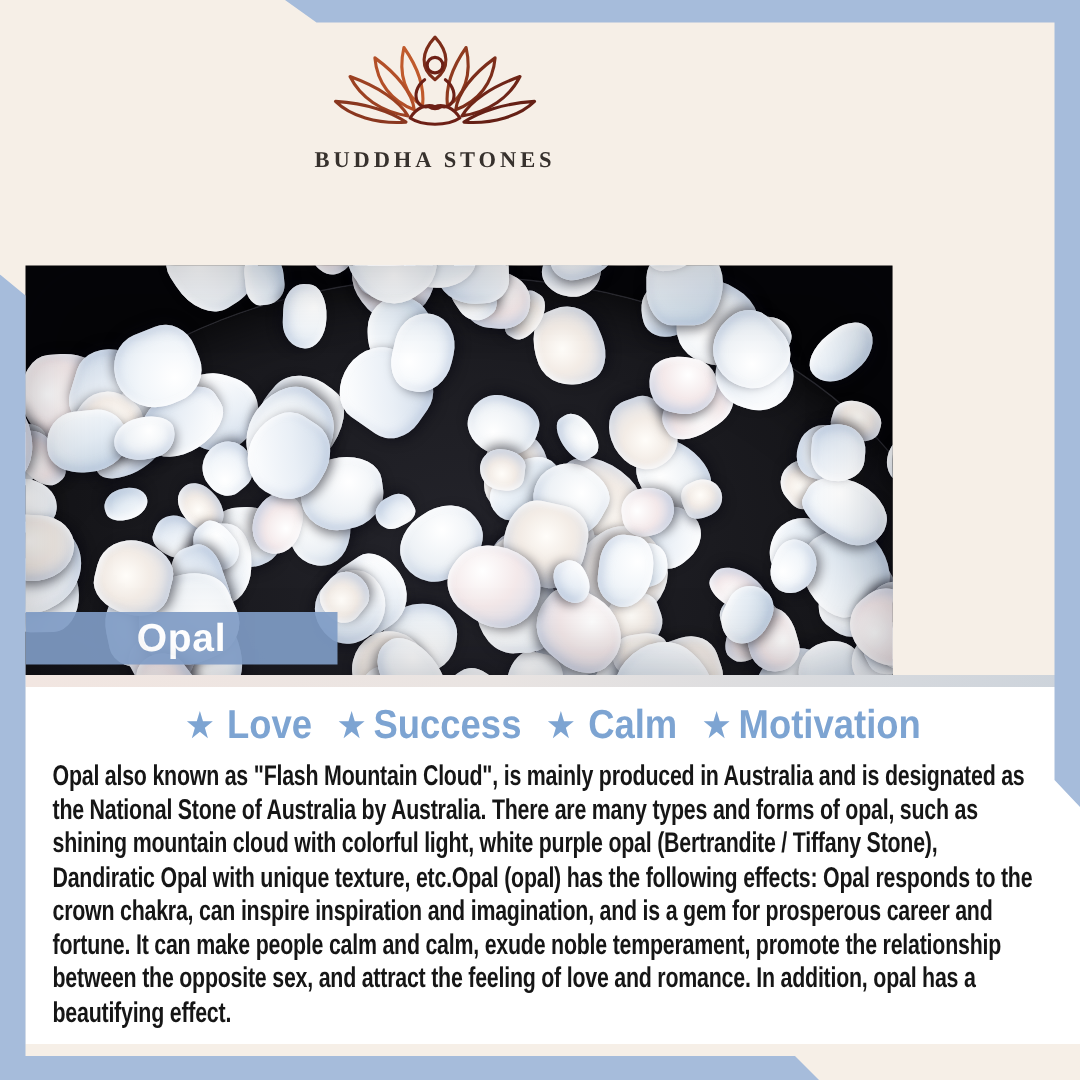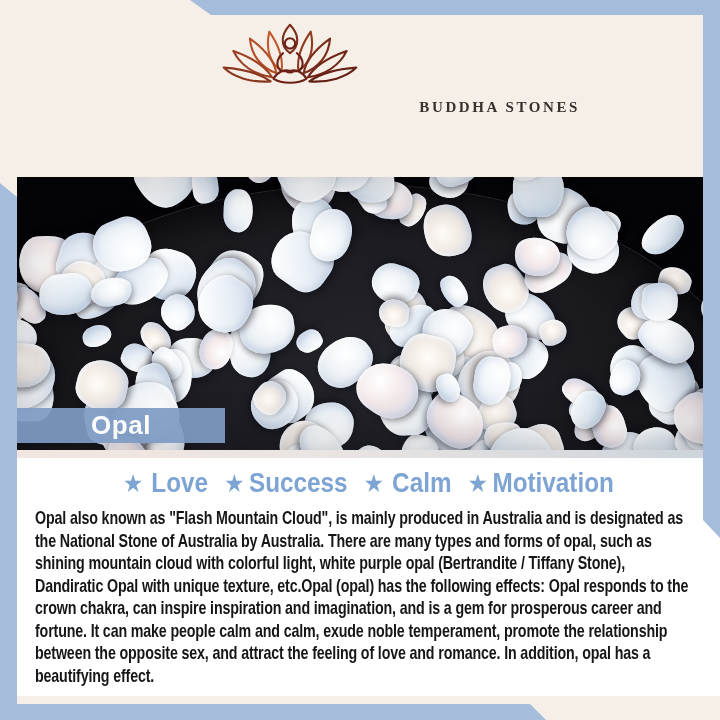--- a/index.html
+++ b/index.html
@@ -5,31 +5,31 @@
   html,body{margin:0;padding:0;background:#fff;}
   .canvas{position:relative;width:720px;height:720px;overflow:hidden;
     background:var(--card-cream,#f6efe7);font-family:"Liberation Sans",sans-serif;}
 
   
   .bracket{position:absolute;inset:0;background:var(--frame-blue,#a6bcdb);z-index:6;pointer-events:none;}
   .bracket-tr{clip-path:polygon(190px 0,720px 0,720px 538px,703px 520px,703px 15px,211px 15px);}
   .bracket-bl{clip-path:polygon(0 183px,17px 197px,17px 704px,530px 704px,546px 720px,0 720px);}
 
   
-  .header{position:absolute;left:0;top:0;width:580px;text-align:right;z-index:2;}
+  .header{position:absolute;left:0;top:0;width:580px;text-align:center;z-index:2;}
   .logo{display:block;margin:22px auto 0;width:158px;height:76px;}
   .brand{font-family:"Liberation Serif",serif;font-weight:bold;font-size:15px;
     letter-spacing:2.6px;color:#37312d;margin-top:1px;}
   .title-banner{position:absolute;left:149px;top:130px;width:421px;height:42px;background:#fdfdfd;
     display:flex;align-items:center;justify-content:center;z-index:2;}
   .title{margin:0;font-size:31px;font-weight:bold;color:var(--title-blue,#8fadd6);
     letter-spacing:-0.3px;transform:scaleX(0.9);white-space:nowrap;}
 
   
-  .photo{position:absolute;left:17px;top:177px;width:686px;height:273px;background:#050507;
+  .photo{position:absolute;left:17px;top:177px;width:578px;height:273px;background:#050507;
     overflow:hidden;z-index:1;}
   .plate{position:absolute;left:-8%;top:3%;width:116%;height:178%;border-radius:50%;
     background:radial-gradient(ellipse at 50% 38%,#24242b 0%,#16161a 55%,#0a0a0d 100%);
     box-shadow:inset 0 0 45px rgba(0,0,0,.85),0 0 0 1px #2b2b31;}
   .stone{position:absolute;
     box-shadow:0 3px 7px rgba(8,8,18,.5),inset 0 2px 5px rgba(255,255,255,.9),inset 0 -3px 7px rgba(150,170,205,.4);}
   .photo::after{content:'';position:absolute;inset:0;z-index:4;pointer-events:none;
     box-shadow:inset 0 0 55px rgba(5,5,15,.28);}
   .photo-label{position:absolute;left:0;bottom:7px;width:208px;height:35px;z-index:5;
     background:var(--label-banner-blue,#7f9cc5);opacity:.92;

